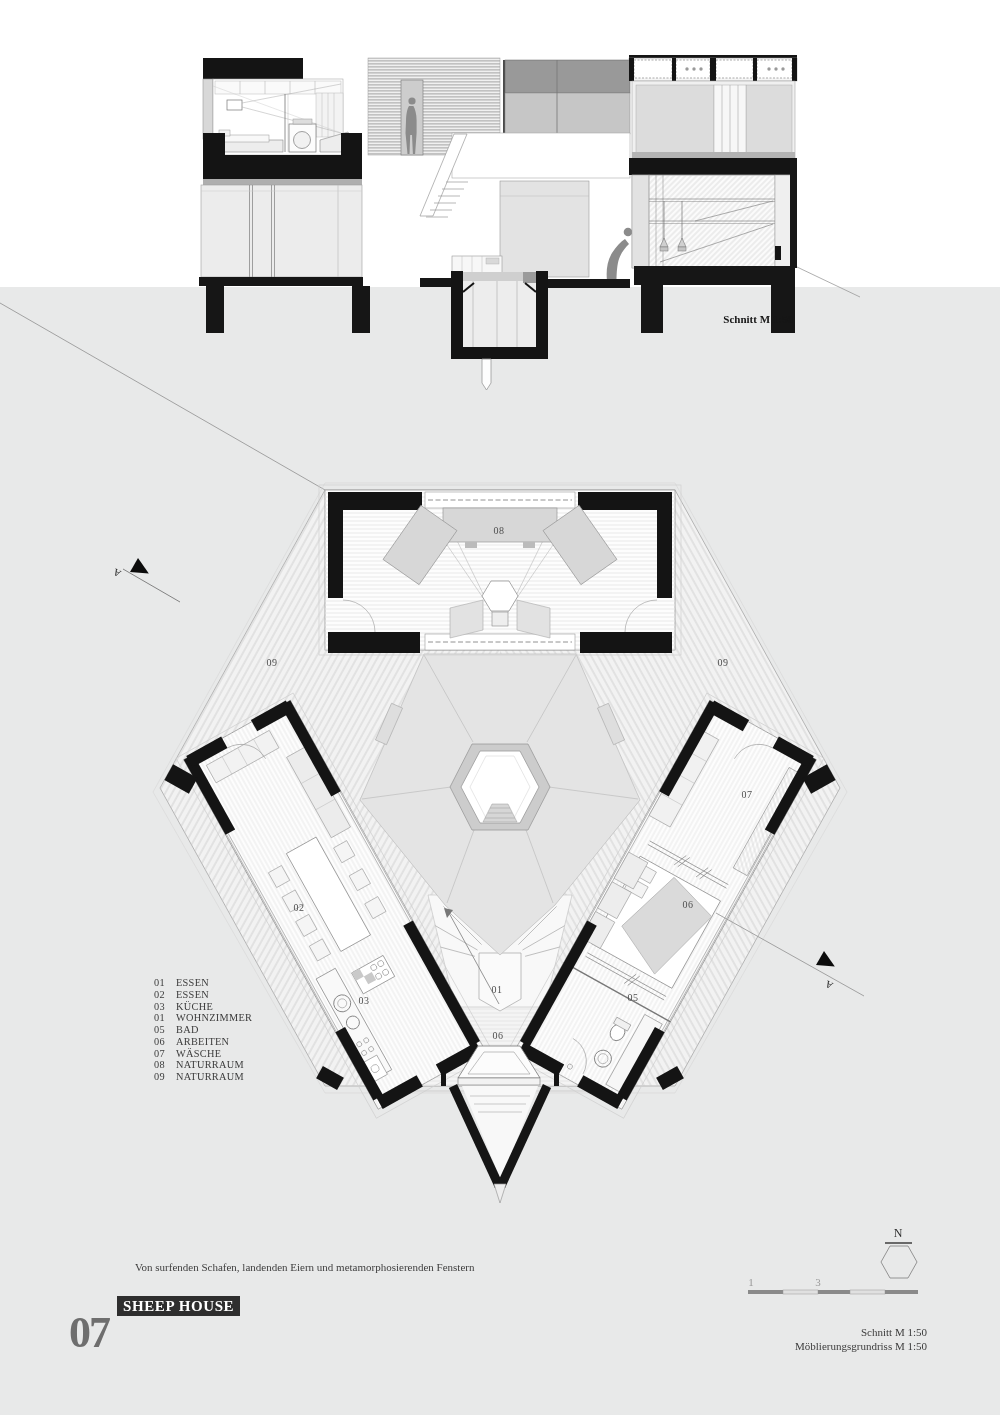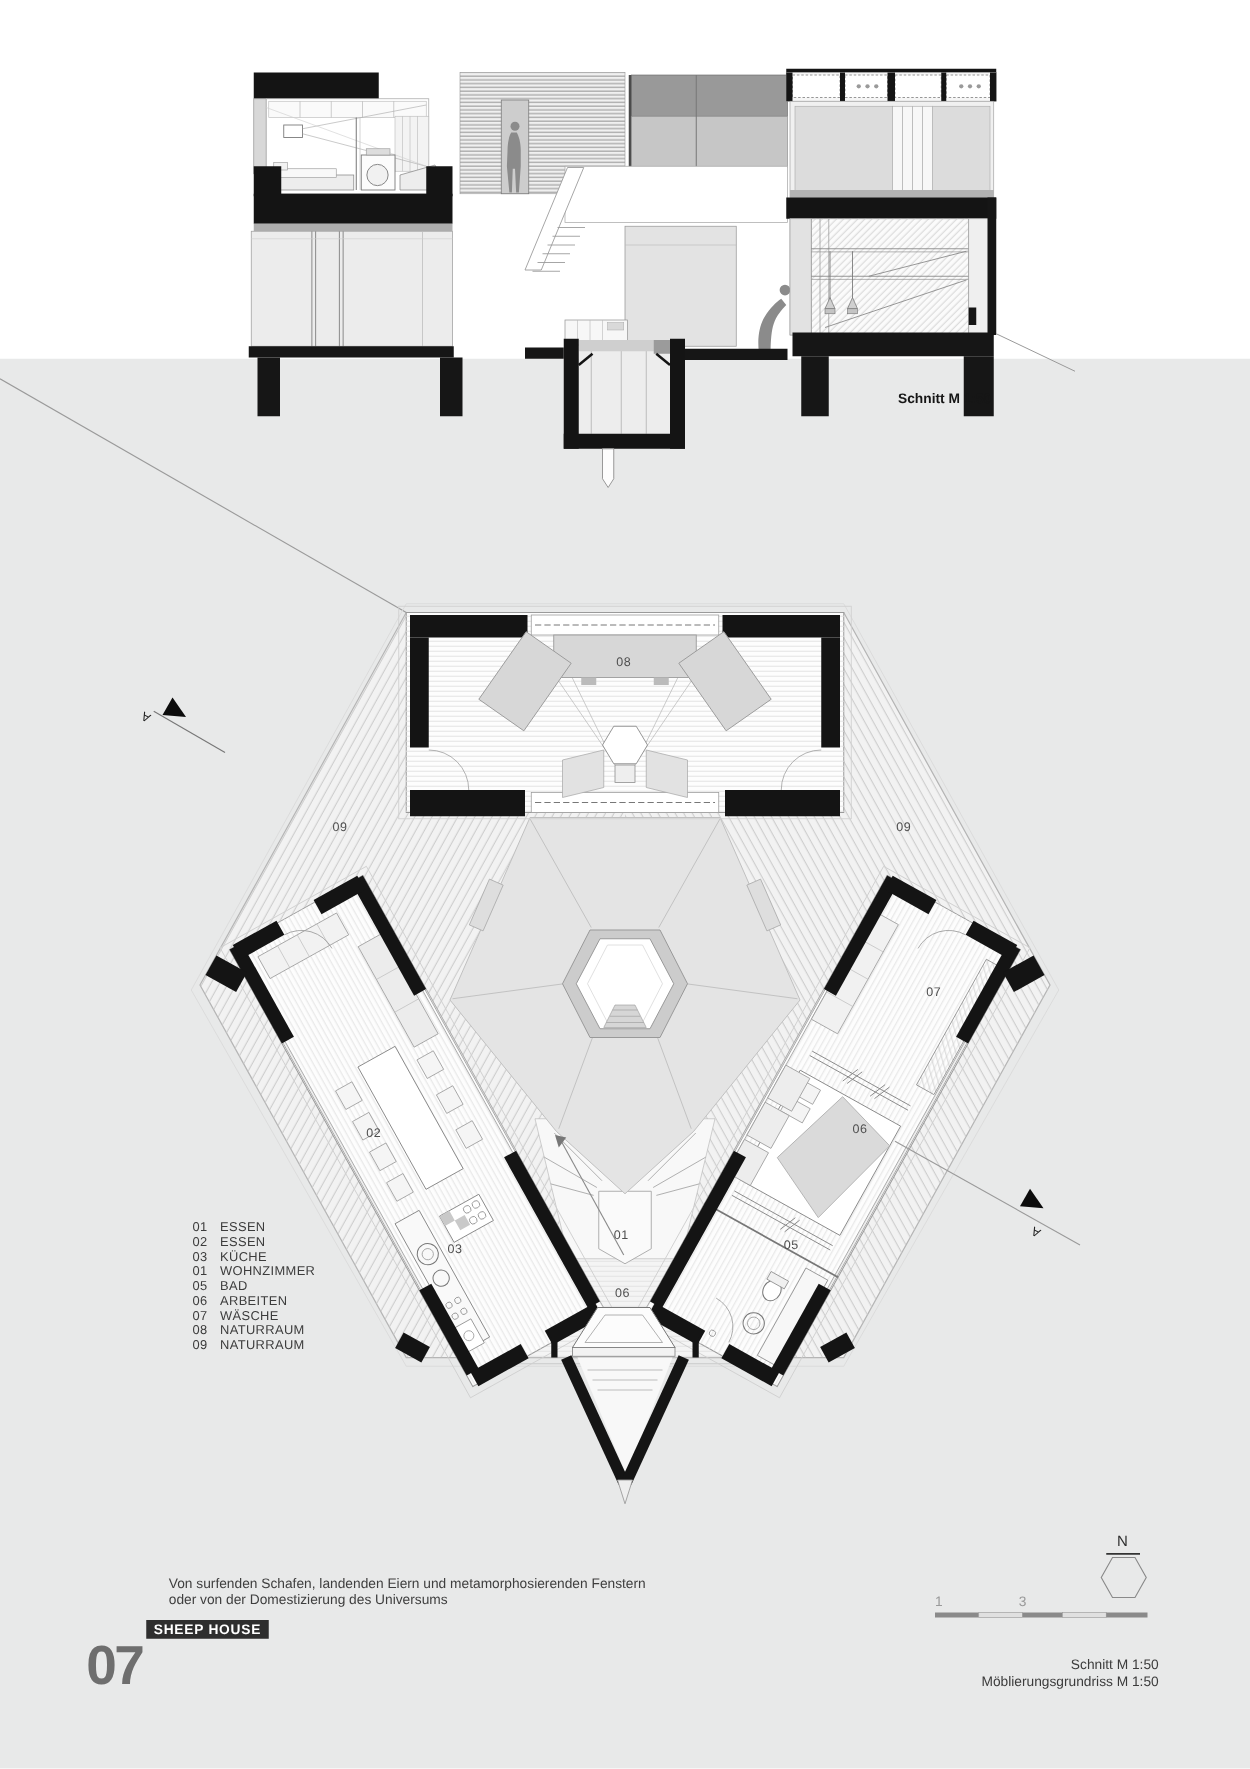--- a/index.html
+++ b/index.html
@@ -1,32 +1,32 @@
 <!DOCTYPE html>
 <html><head>
 <meta charset="utf-8">
 <style>
   html,body{margin:0;padding:0;background:#ffffff;}
   #sheet{position:relative;width:1000px;height:1415px;background:#ffffff;overflow:hidden;
-         font-family:Liberation Sans, sans-serif;}
+         font-family:Liberation Serif, serif;}
   #ground{position:absolute;left:0;top:287px;width:1000px;height:1128px;background:#e8e9e9;}
   svg{position:absolute;left:0;top:0;}
   .lbl{position:absolute;transform:translate(-50%,-50%);font-size:10px;color:#4f4f4f;
        letter-spacing:.4px;white-space:nowrap;}
   .marker-a{position:absolute;font-size:10px;color:#222;transform:translate(-50%,-50%) rotate(207deg);}
   .schnitt-lbl{position:absolute;left:663px;top:313px;width:130px;text-align:right;
        font-size:11px;font-weight:bold;color:#161616;}
   #legend{position:absolute;left:154px;top:977px;font-size:10.3px;color:#3c3c3c;letter-spacing:.3px;}
   #legend .row{display:flex;line-height:11.75px;}
   #legend .num{width:22px;}
   #north-label{position:absolute;left:898px;top:1233px;transform:translate(-50%,-50%);
        font-size:12px;color:#2e2e2e;}
   .sb-num{position:absolute;transform:translate(-50%,-50%);font-size:11px;color:#9a9a9a;}
   #title-bar{position:absolute;left:117px;top:1296px;background:#2e2e2e;color:#fff;
-       font-size:11px;font-weight:bold;letter-spacing:.6px;padding:1.5px 6px;}
+       font-size:15px;font-weight:bold;letter-spacing:.6px;padding:1.5px 6px;}
   #sheet-number{position:absolute;left:69px;top:1311px;font-size:44px;font-weight:bold;
        color:#6e6e6e;line-height:1;letter-spacing:-2px;}
   #descr{position:absolute;left:135px;top:1261px;width:580px;font-size:11px;color:#3e3e3e;
        line-height:13.2px;}
   #scale-block{position:absolute;right:73px;top:1326px;text-align:right;font-size:11px;
        color:#3c3c3c;line-height:13.5px;}
 </style>
 </head>
 <body>
 
@@ -539,19 +539,18 @@
   </div>
 
   <span id="north-label">N</span>
   <span class="sb-num" style="left:751px;top:1282px;">1</span>
   <span class="sb-num" style="left:818px;top:1282px;">3</span>
 
   <div id="title-bar">SHEEP HOUSE</div>
   <div id="sheet-number">07</div>
   <div id="descr">
     <div>Von surfenden Schafen, landenden Eiern und metamorphosierenden Fenstern</div>
-    <div>oder von der Domestizierung des Universums</div>
   </div>
   <div id="scale-block">
     <div>Schnitt M 1:50</div>
     <div>Möblierungsgrundriss M 1:50</div>
   </div>
 </div>
 
 </body></html>

